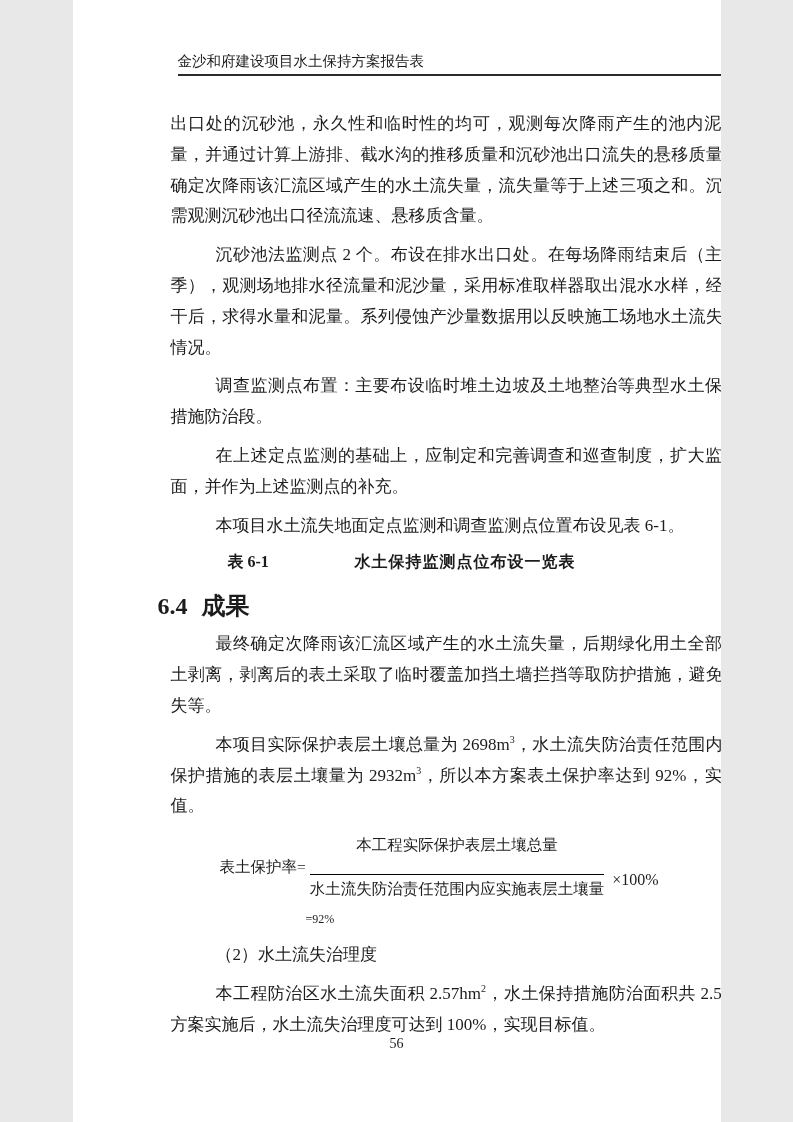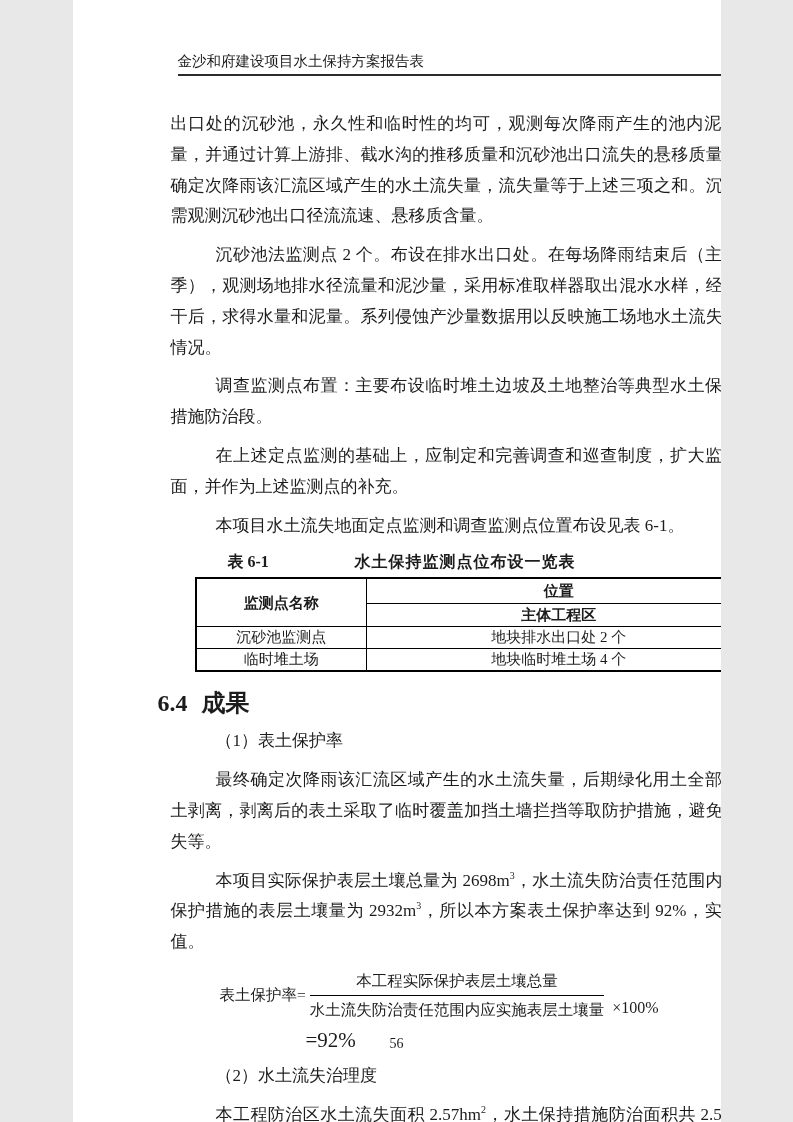--- a/index.html
+++ b/index.html
@@ -68,26 +68,26 @@
   .sec-heading .sec-num{margin-right:14px;}
 
   
   .formula{
     margin:10px 0 0 57px;
     display:flex;align-items:center;
     font-size:15.5px;line-height:26px;
     text-align:left;text-indent:0;
   }
   .frac{display:inline-block;text-align:center;margin:0 4px;}
-  .frac .num{border-bottom:1.5px solid #000;padding:0 10px 1px 10px;}
+  .frac .num{border-bottom:1.5px solid #000;padding:0 10px 16px 10px;}
   .frac .den{padding-top:1px;}
   .formula .times{margin-left:4px;font-size:16px;margin-top:25px;}
   .formula-result{
     margin:4px 0 6px 143px;
-    font-size:21px;line-height:26px;
+    font-size:12px;line-height:26px;
     text-align:left;text-indent:0;
   }
 
   
   .footer{
     position:absolute;left:0;top:1036px;width:100%;
     text-align:center;font-size:14px;
   }
 </style>
 </head>
@@ -105,49 +105,25 @@
     <p class="ind">沉砂池法监测点 2 个。布设在排水出口处。在每场降雨结束后（主要是雨季），观测场地排水径流量和泥沙量，采用标准取样器取出混水水样，经过滤烘干后，求得水量和泥量。系列侵蚀产沙量数据用以反映施工场地水土流失的变化情况。</p>
     <p class="ind">调查监测点布置：主要布设临时堆土边坡及土地整治等典型水土保持工程措施防治段。</p>
     <p class="ind">在上述定点监测的基础上，应制定和完善调查和巡查制度，扩大监测覆盖面，并作为上述监测点的补充。</p>
     <p class="ind">本项目水土流失地面定点监测和调查监测点位置布设见表 6-1。</p>
 
     <div class="tbl-caption">
       <span class="cap-label">表 6-1</span>
       <span class="cap-title">水土保持监测点位布设一览表</span>
     </div>
 
-    <table class="mon">
-      <colgroup>
-          <col class="c1">
-          <col>
-        </colgroup>
-      <tbody>
-          <tr class="hrow1">
-        <th rowspan="2">监测点名称</th>
-        <th>位置</th>
-      </tr>
-      <tr class="hrow2">
-        <th>主体工程区</th>
-      </tr>
-      <tr>
-        <td>沉砂池监测点</td>
-        <td>地块排水出口处 2 个</td>
-      </tr>
-      <tr>
-        <td>临时堆土场</td>
-        <td>地块临时堆土场 4 个</td>
-      </tr>
-    </tbody>
-      </table>
 
     <div class="sec-heading">
       <span class="sec-num">6.4</span><span>成果</span>
     </div>
 
-    <p class="ind">（1）表土保护率</p>
     <p class="ind">最终确定次降雨该汇流区域产生的水土流失量，后期绿化用土全部来至表土剥离，剥离后的表土采取了临时覆盖加挡土墙拦挡等取防护措施，避免表土流失等。</p>
 
     <p class="ind"><span>本项目实际保护表层土壤总量为 2698m</span><sup>3</sup><span>，水土流失防治责任范围内应实施保护措施的表层土壤量为 2932m</span><sup>3</sup><span>，所以本方案表土保护率达到 92%，实现目标值。</span></p>
 
     <div class="formula">
       <span>表土保护率=</span>
       <span class="frac">
         <span class="num" style="display:block;">本工程实际保护表层土壤总量</span>
         <span class="den" style="display:block;">水土流失防治责任范围内应实施表层土壤量</span>
       </span>

